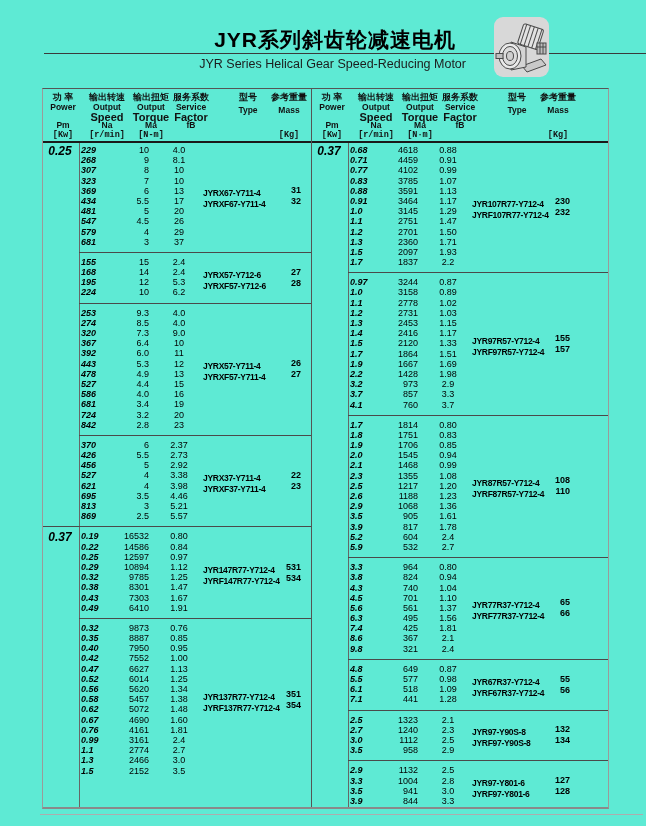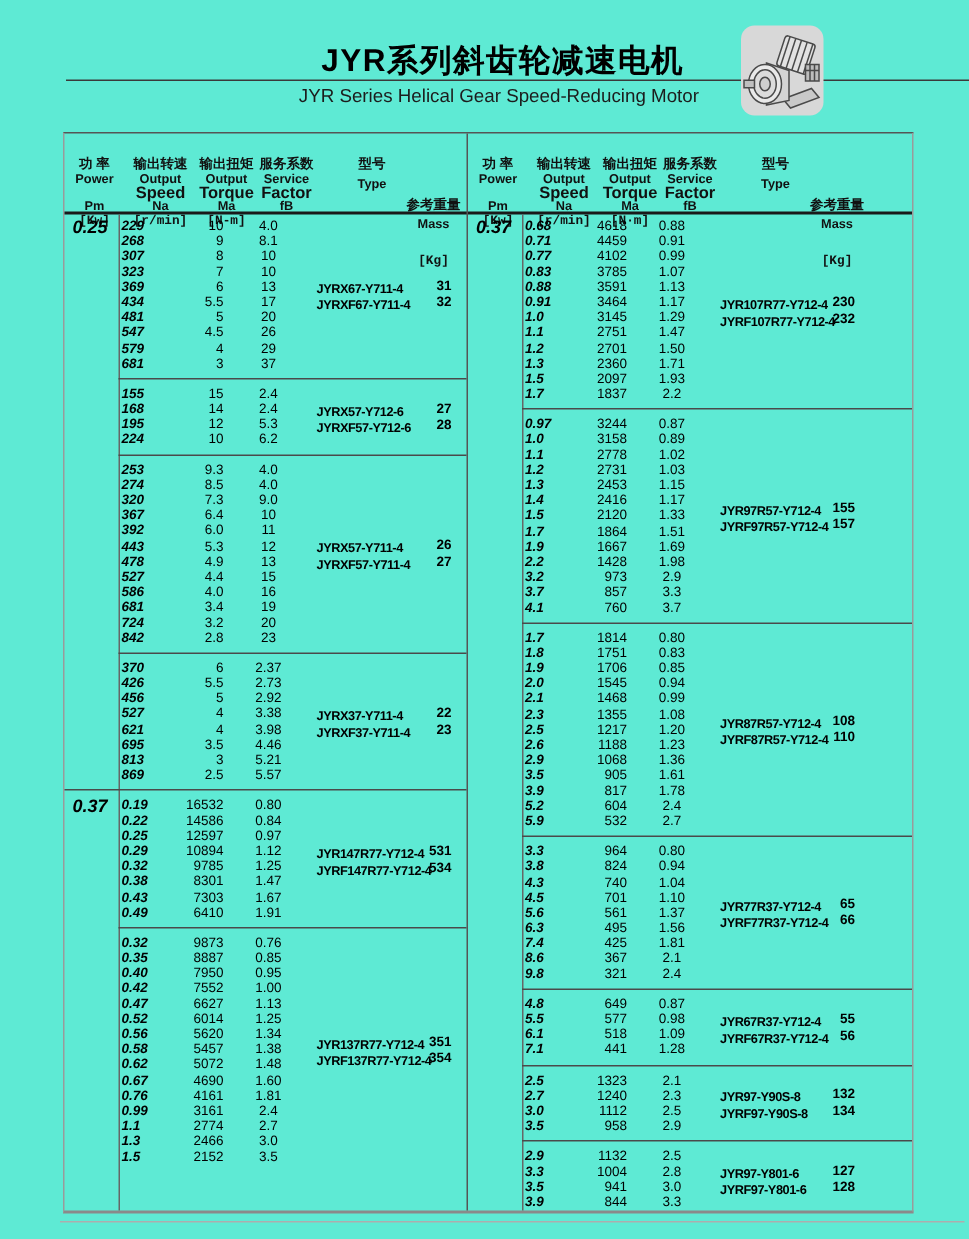--- a/index.html
+++ b/index.html
@@ -19,48 +19,48 @@
   .mid-divider{position:absolute;left:268px;top:0;bottom:0;width:1px;background:#555;}
   .head-rule{position:absolute;top:52px;left:0;right:0;height:2px;background:#1a1a1a;}
 
   .half{position:absolute;top:0;height:100%;}
   .half.left{left:0;width:268px;}
   .half.right{left:269px;width:296px;}
   .power-divider{position:absolute;left:36px;top:54px;bottom:0;width:1px;background:#666;}
 
   
   .thead{position:absolute;top:0;left:0;right:0;height:52px;}
-  .hcol{position:absolute;top:12px;height:52px;text-align:center;}
+  .hcol{position:absolute;top:0;height:52px;text-align:center;}
   .hc-power{left:0;width:40px;}
   .hc-speed{left:40px;width:48px;}
   .hc-torque{left:86px;width:44px;}
   .hc-factor{left:124px;width:48px;}
   .hc-type{left:168px;width:74px;}
-  .hc-mass{left:218px;width:56px;margin-top:27px;}
+  .hc-mass{left:218px;width:56px;}
   .hl{position:absolute;left:0;right:0;font-weight:bold;color:#111;white-space:nowrap;}
   .hzh{top:2px;font-size:9px;}
   .hen{top:13px;font-size:8.5px;}
   .hen2{top:22px;font-size:11px;}
   .hsym{top:31px;font-size:8.5px;}
   .hunit{top:41px;font-size:8.5px;font-family:Liberation Mono, monospace;}
   .hmid{top:16px;font-size:8.5px;}
 
   
   .tbody{position:absolute;top:54px;left:0;right:0;}
   .group{position:relative;padding:2px 0 3px 0;}
   .sep{border-top:1px solid #4a4a4a;margin:2px 0 2px 36px;height:0;}
   .sep.full{margin-left:0;}
   .row{position:relative;height:10.2px;line-height:10.2px;}
   .cell-speed{position:absolute;left:38px;top:0;font-size:9px;font-weight:bold;font-style:italic;}
   .cell-torque{position:absolute;left:56px;top:0;width:50px;text-align:right;font-size:9px;}
   .cell-factor{position:absolute;left:110px;top:0;width:52px;text-align:center;font-size:9px;}
   .power-label{position:absolute;left:0;top:1px;width:34px;text-align:center;
                font-size:12px;font-weight:bold;font-style:italic;}
   .types{position:absolute;left:160px;top:50%;transform:translateY(-50%);width:106px;}
-  .type-row{position:relative;height:11px;line-height:11px;white-space:nowrap;margin-left:8px;}
+  .type-row{position:relative;height:11px;line-height:11px;white-space:nowrap;}
   .type-name{font-size:8.5px;font-weight:bold;letter-spacing:-0.3px;}
   .type-mass{position:absolute;right:8px;top:0;font-size:9px;font-weight:bold;}
 
   .footer-rule{position:absolute;top:814px;left:40px;width:603px;border-top:1.5px solid #adadad;}
 </style>
 </head>
 <body>
 
 <div class="page">
 

